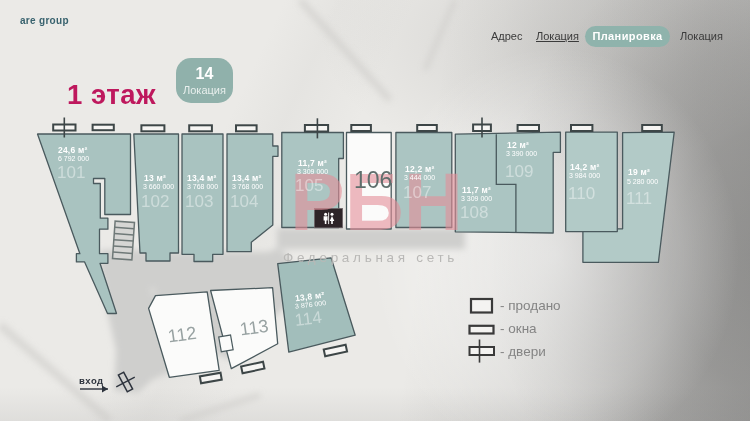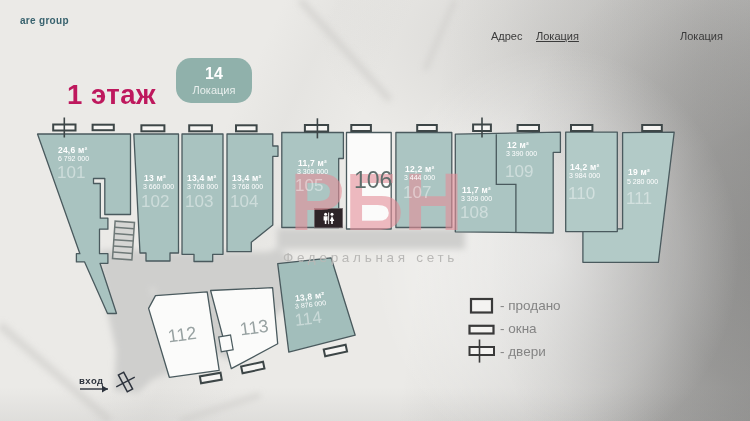--- a/index.html
+++ b/index.html
@@ -12,38 +12,39 @@
       radial-gradient(ellipse 240px 130px at 560px 40px, rgba(90,90,90,0.12) 0%, rgba(90,90,90,0.07) 55%, rgba(90,90,90,0) 100%),
       linear-gradient(115deg, rgba(160,160,158,0) 30%, rgba(160,160,158,0.08) 36%, rgba(160,160,158,0) 44%),
       #ebeae7;
   }
   .hdr{position:absolute;color:#38626e;font-weight:bold;font-size:10px;letter-spacing:0.3px;left:20px;top:15px;}
   .nav{position:absolute;top:16px;left:0;width:732px;height:42px;font-size:11px;color:#3b3b3b;}
   .nav span{position:absolute;top:14px;}
   .pill{position:absolute;left:585px;top:10px;width:85px;height:21px;background:#8fb3ac;border-radius:11px;
         color:#fff;font-weight:bold;font-size:11px;text-align:center;line-height:21px;letter-spacing:0.4px;}
   .floor{position:absolute;left:67px;top:79px;font-size:27.5px;font-weight:bold;color:#be185d;letter-spacing:0.5px;}
-  .badge{position:absolute;left:176px;top:58px;width:76px;height:45px;background:#90b1ab;border-radius:15px;color:#fff;text-align:center;}
+  .badge{position:absolute;left:176px;top:58px;width:57px;height:45px;background:#90b1ab;border-radius:15px;color:#fff;text-align:center;}
   .badge .n{font-size:16px;font-weight:bold;margin-top:7px;}
   .badge .t{font-size:11px;margin-top:1px;color:#e8efed;}
   svg{position:absolute;left:0;top:0;}
   text{font-family:"Liberation Sans",sans-serif;}
   .area{fill:#fff;font-weight:bold;font-size:8.5px;letter-spacing:0.2px;}
   .price{fill:#fff;font-size:7px;letter-spacing:0px;}
   .num{fill:#ffffff;opacity:0.42;font-size:17px;}
   .numg{fill:#98a2a2;font-size:18px;}
   .leg{fill:#848484;font-size:13.5px;}
 </style>
 </head>
 <body>
 <div class="hdr">are group</div>
 <div class="nav">
   <span style="left:491px;">Адрес</span>
   <span style="left:536px;text-decoration:underline;">Локация</span>
   <span style="left:680px;">Локация</span>
+  <div class="pill">Планировка</div>
 </div>
 <div class="floor">1 этаж</div>
 <div class="badge">
     <div class="n">14</div>
     <div class="t">Локация</div>
   </div>
 
 <svg width="750" height="421" viewBox="0 0 750 421">
   <defs>
     <filter id="blur3" x="-20%" y="-20%" width="140%" height="140%">

